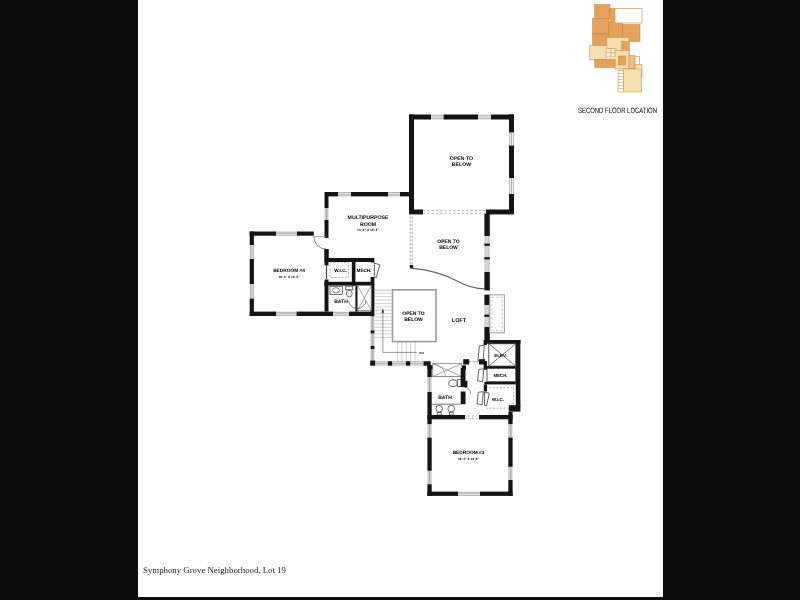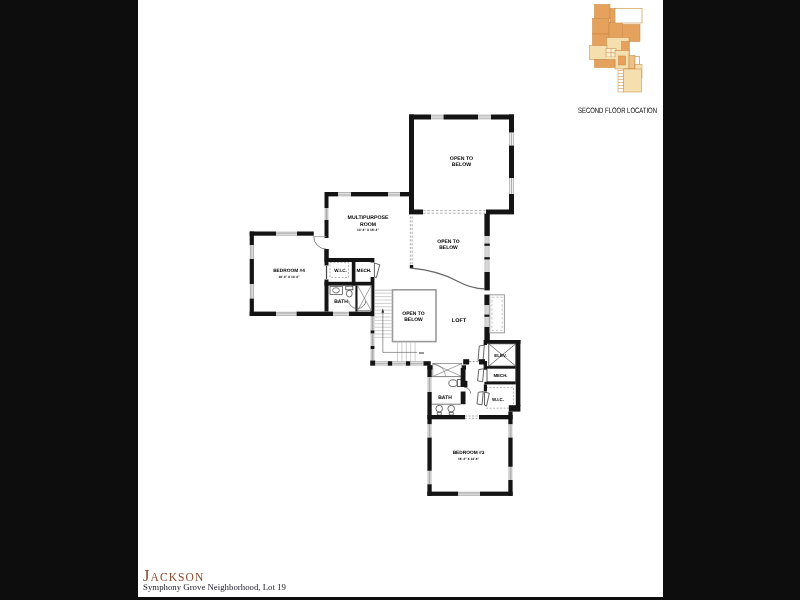--- a/index.html
+++ b/index.html
@@ -416,16 +416,15 @@
         <line x1="618" y1="79.5" x2="623.5" y2="79.5"></line>
         <line x1="618" y1="82.5" x2="623.5" y2="82.5"></line>
         <line x1="618" y1="85.5" x2="623.5" y2="85.5"></line>
         <line x1="618" y1="88.5" x2="623.5" y2="88.5"></line>
 
 <text x="617.5" y="113.2" font-size="7.8" style="font-weight:400" text-anchor="middle" fill="#161616" stroke="none" textLength="79" lengthAdjust="spacingAndGlyphs">SECOND FLOOR LOCATION</text>
 </g>
 </svg>
 
 <div id="brand">
-<div><span class="j">J</span><span class="rest">ACKSON</span></div>
 <div class="sub">Symphony Grove Neighborhood, Lot 19</div>
 </div>
 </div>
 
 </body></html>

